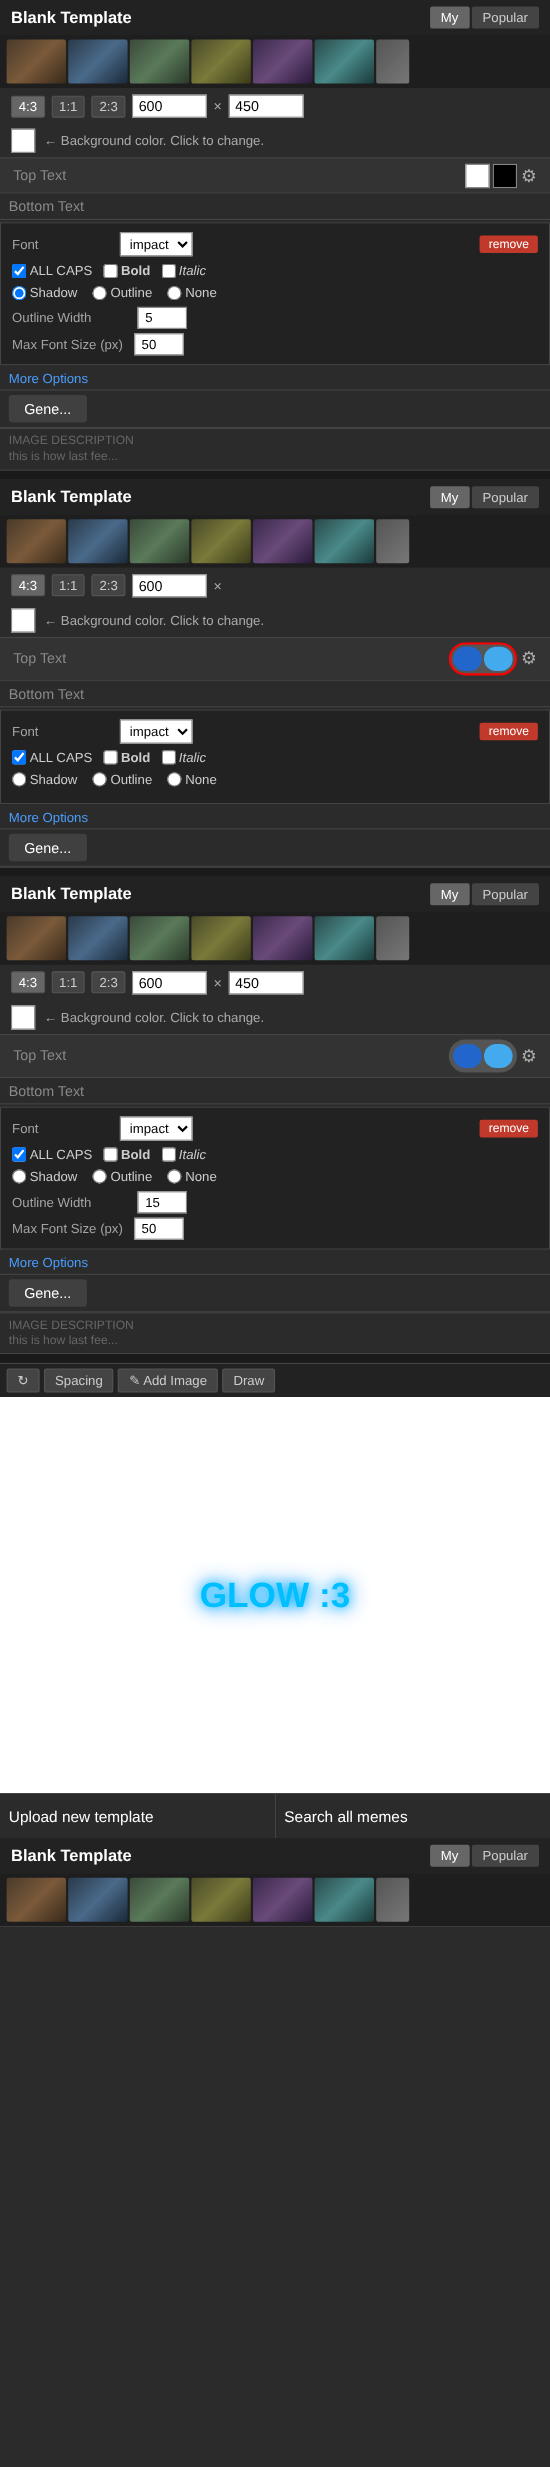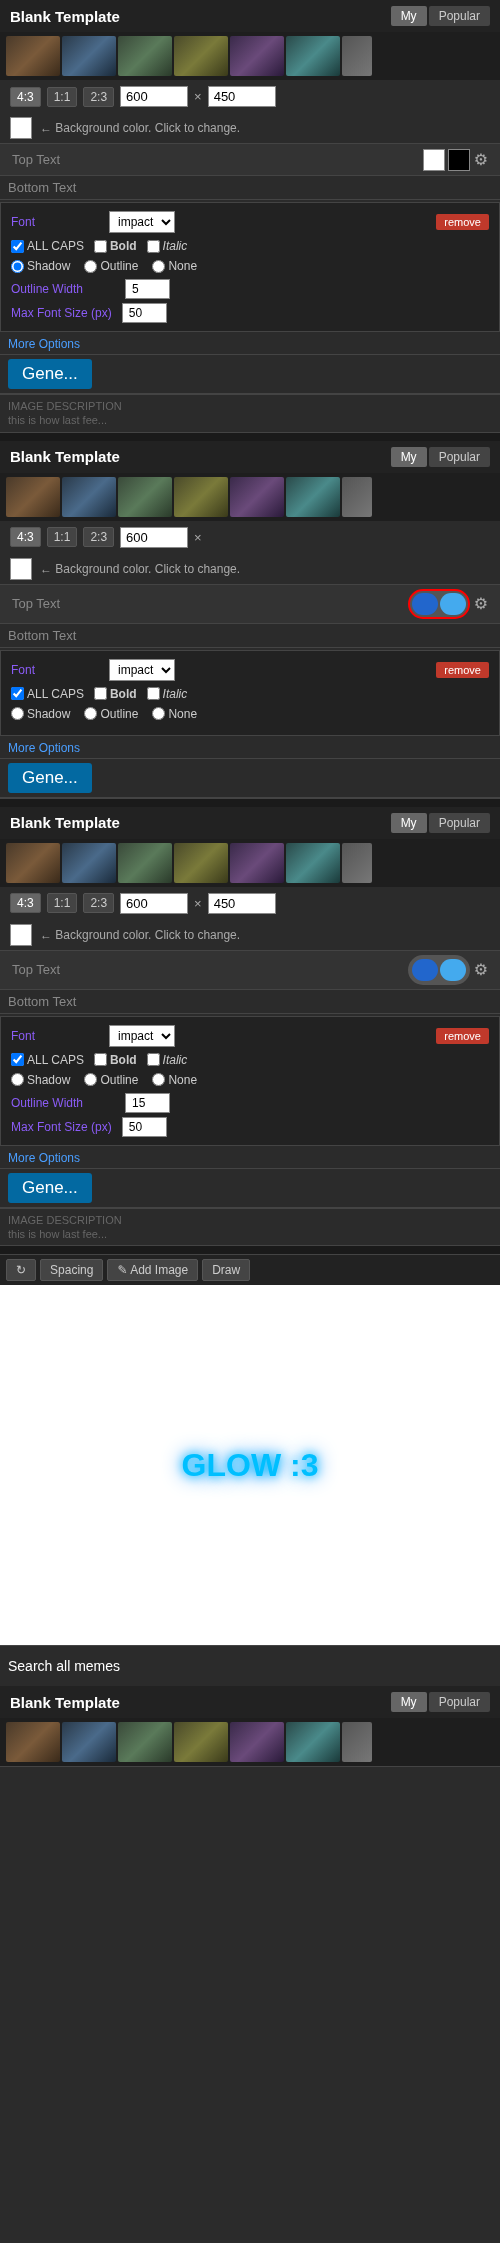--- a/index.html
+++ b/index.html
@@ -186,43 +186,43 @@
       font-size: 12px;
       cursor: pointer;
     }
 
     
     .gen-row {
       padding: 4px 8px;
       border-bottom: 1px solid #444;
     }
     .gen-btn {
-      background: #0369a1;
+      background: #404040;
       color: #fff;
       border: none;
       padding: 5px 14px;
-      font-size: 17px;
+      font-size: 13px;
       cursor: pointer;
       border-radius: 3px;
     }
 
     
     .expand-panel {
       background: #222;
       border: 1px solid #444;
       padding: 8px 10px;
       margin: 2px 0;
     }
     .ep-row {
       display: flex;
       align-items: center;
       gap: 8px;
       margin-bottom: 6px;
     }
-    .ep-label { color: #8b5cf6; font-size: 12px; min-width: 90px; }
+    .ep-label { color: #a3a3a3; font-size: 12px; min-width: 90px; }
     .font-select {
       background: #fff;
       color: #000;
       border: 1px solid #888;
       padding: 2px 4px;
       font-size: 12px;
       cursor: pointer;
     }
     .remove-btn {
       background: #c0392b;
@@ -700,20 +700,21 @@
     <button class="ct-btn">✎ Add Image</button>
     <button class="ct-btn">Draw</button>
   </div>
 
   <div class="canvas-area">
     <span class="glow-text">GLOW :3</span>
   </div>
 </div>
 
 <div class="bottom-action-row">
+  <button class="upload-btn">Upload new template</button>
   <button class="search-btn">Search all memes</button>
 </div>
 
 <div class="panel">
   <div class="panel-header">
     <span class="panel-header-title">Blank Template</span>
     <div class="tab-group">
       <button class="tab-btn active">My</button>
       <button class="tab-btn">Popular</button>
     </div>

